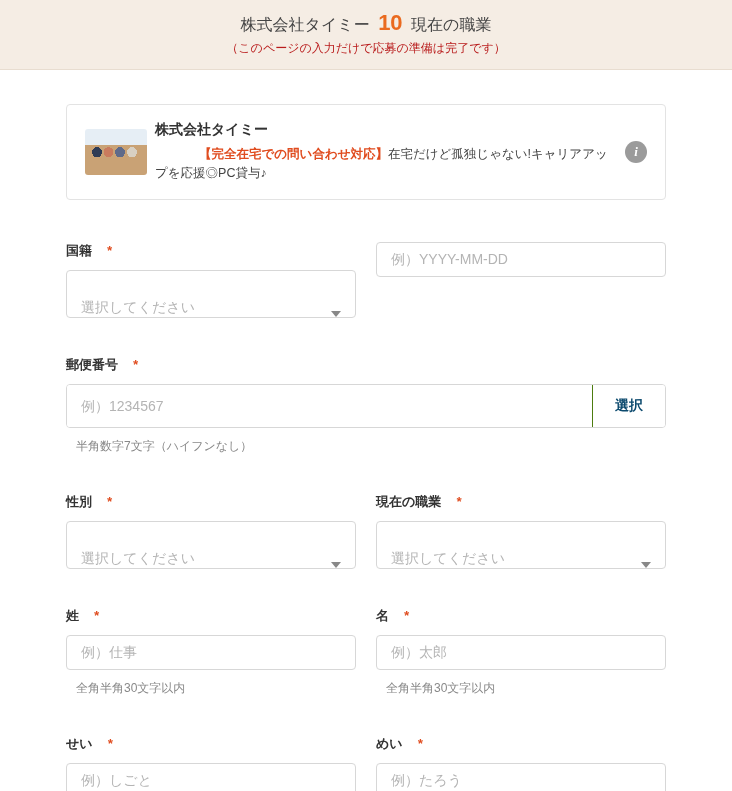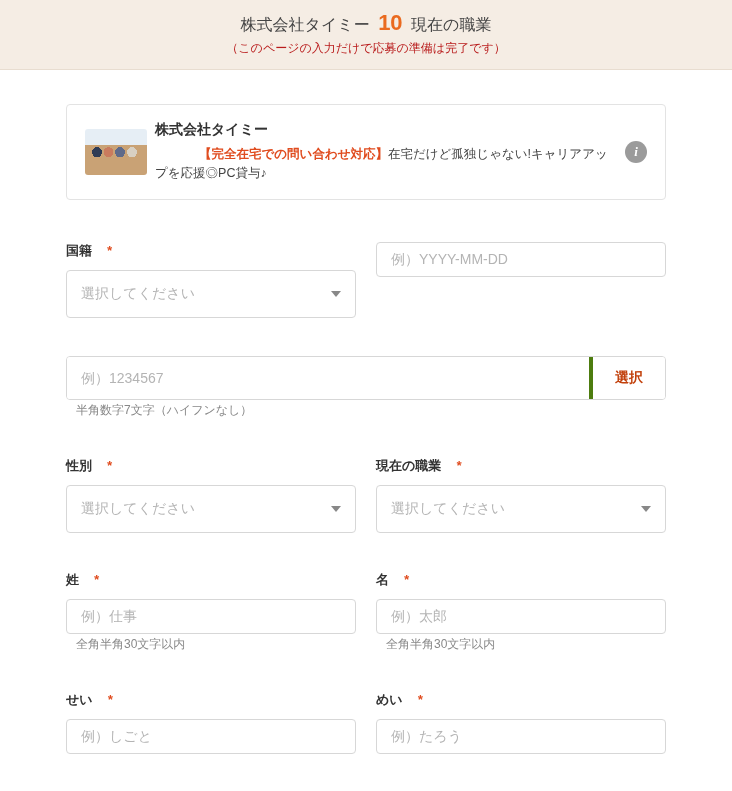--- a/index.html
+++ b/index.html
@@ -123,21 +123,21 @@
 .textinput::placeholder { color: #b4b4b4; }
 .select-text {
   flex: 1;
   display: flex;
   align-items: center;
   color: #b4b4b4;
   font-size: 14px;
 }
 .select-wrap {
   display: flex;
-  align-items: center;
+  align-items: flex-end;
   width: 100%;
   height: 48px;
   border: 1px solid #d7d7d7;
   border-radius: 4px;
   padding: 0 14px;
   background: #fff;
   cursor: pointer;
   gap: 12px;
 }
 .caret {
@@ -158,33 +158,33 @@
   border: none;
   flex: 1;
   padding: 0 14px;
   font-size: 14px;
   outline: none;
   font-family: inherit;
 }
 .postal-group input::placeholder { color: #b4b4b4; }
 .postal-btn {
   border: none;
-  border-left: 4px solid #4d7c0f;
+  border-left: 1px solid #4d7c0f;
   background: #fff;
   padding: 8px 22px;
   font-size: 14px;
   font-weight: bold;
-  color: #c2410c;
+  color: #0c4a6e;
   cursor: pointer;
   font-family: inherit;
 }
 .hint {
   font-size: 12px;
   color: #888;
-  margin-top: 2px;
+  margin-top: 10px;
   padding-left: 10px;
 }
 .bracket { color: #e04c1f; font-weight: bold; margin-left: 44px; }
 </style>
 </head>
 <body>
 
 <div class="progress-bar">
   <div class="progress-main">
     <span>株式会社タイミー</span>
@@ -218,20 +218,24 @@
         <div class="caret"></div>
       </div>
     </div>
     <div class="field">
       <input class="textinput" type="text" placeholder="例）YYYY-MM-DD" style="">
     </div>
   </div>
 
   <div class="row">
     <div class="field full">
+      <div class="label">
+        <span>郵便番号</span>
+        <span class="req">*</span>
+      </div>
       <div class="postal-group">
         <input type="text" placeholder="例）1234567" style="">
         <button class="postal-btn">選択</button>
       </div>
       <div class="hint">半角数字7文字（ハイフンなし）</div>
     </div>
   </div>
 
   <div class="row">
     <div class="field">

